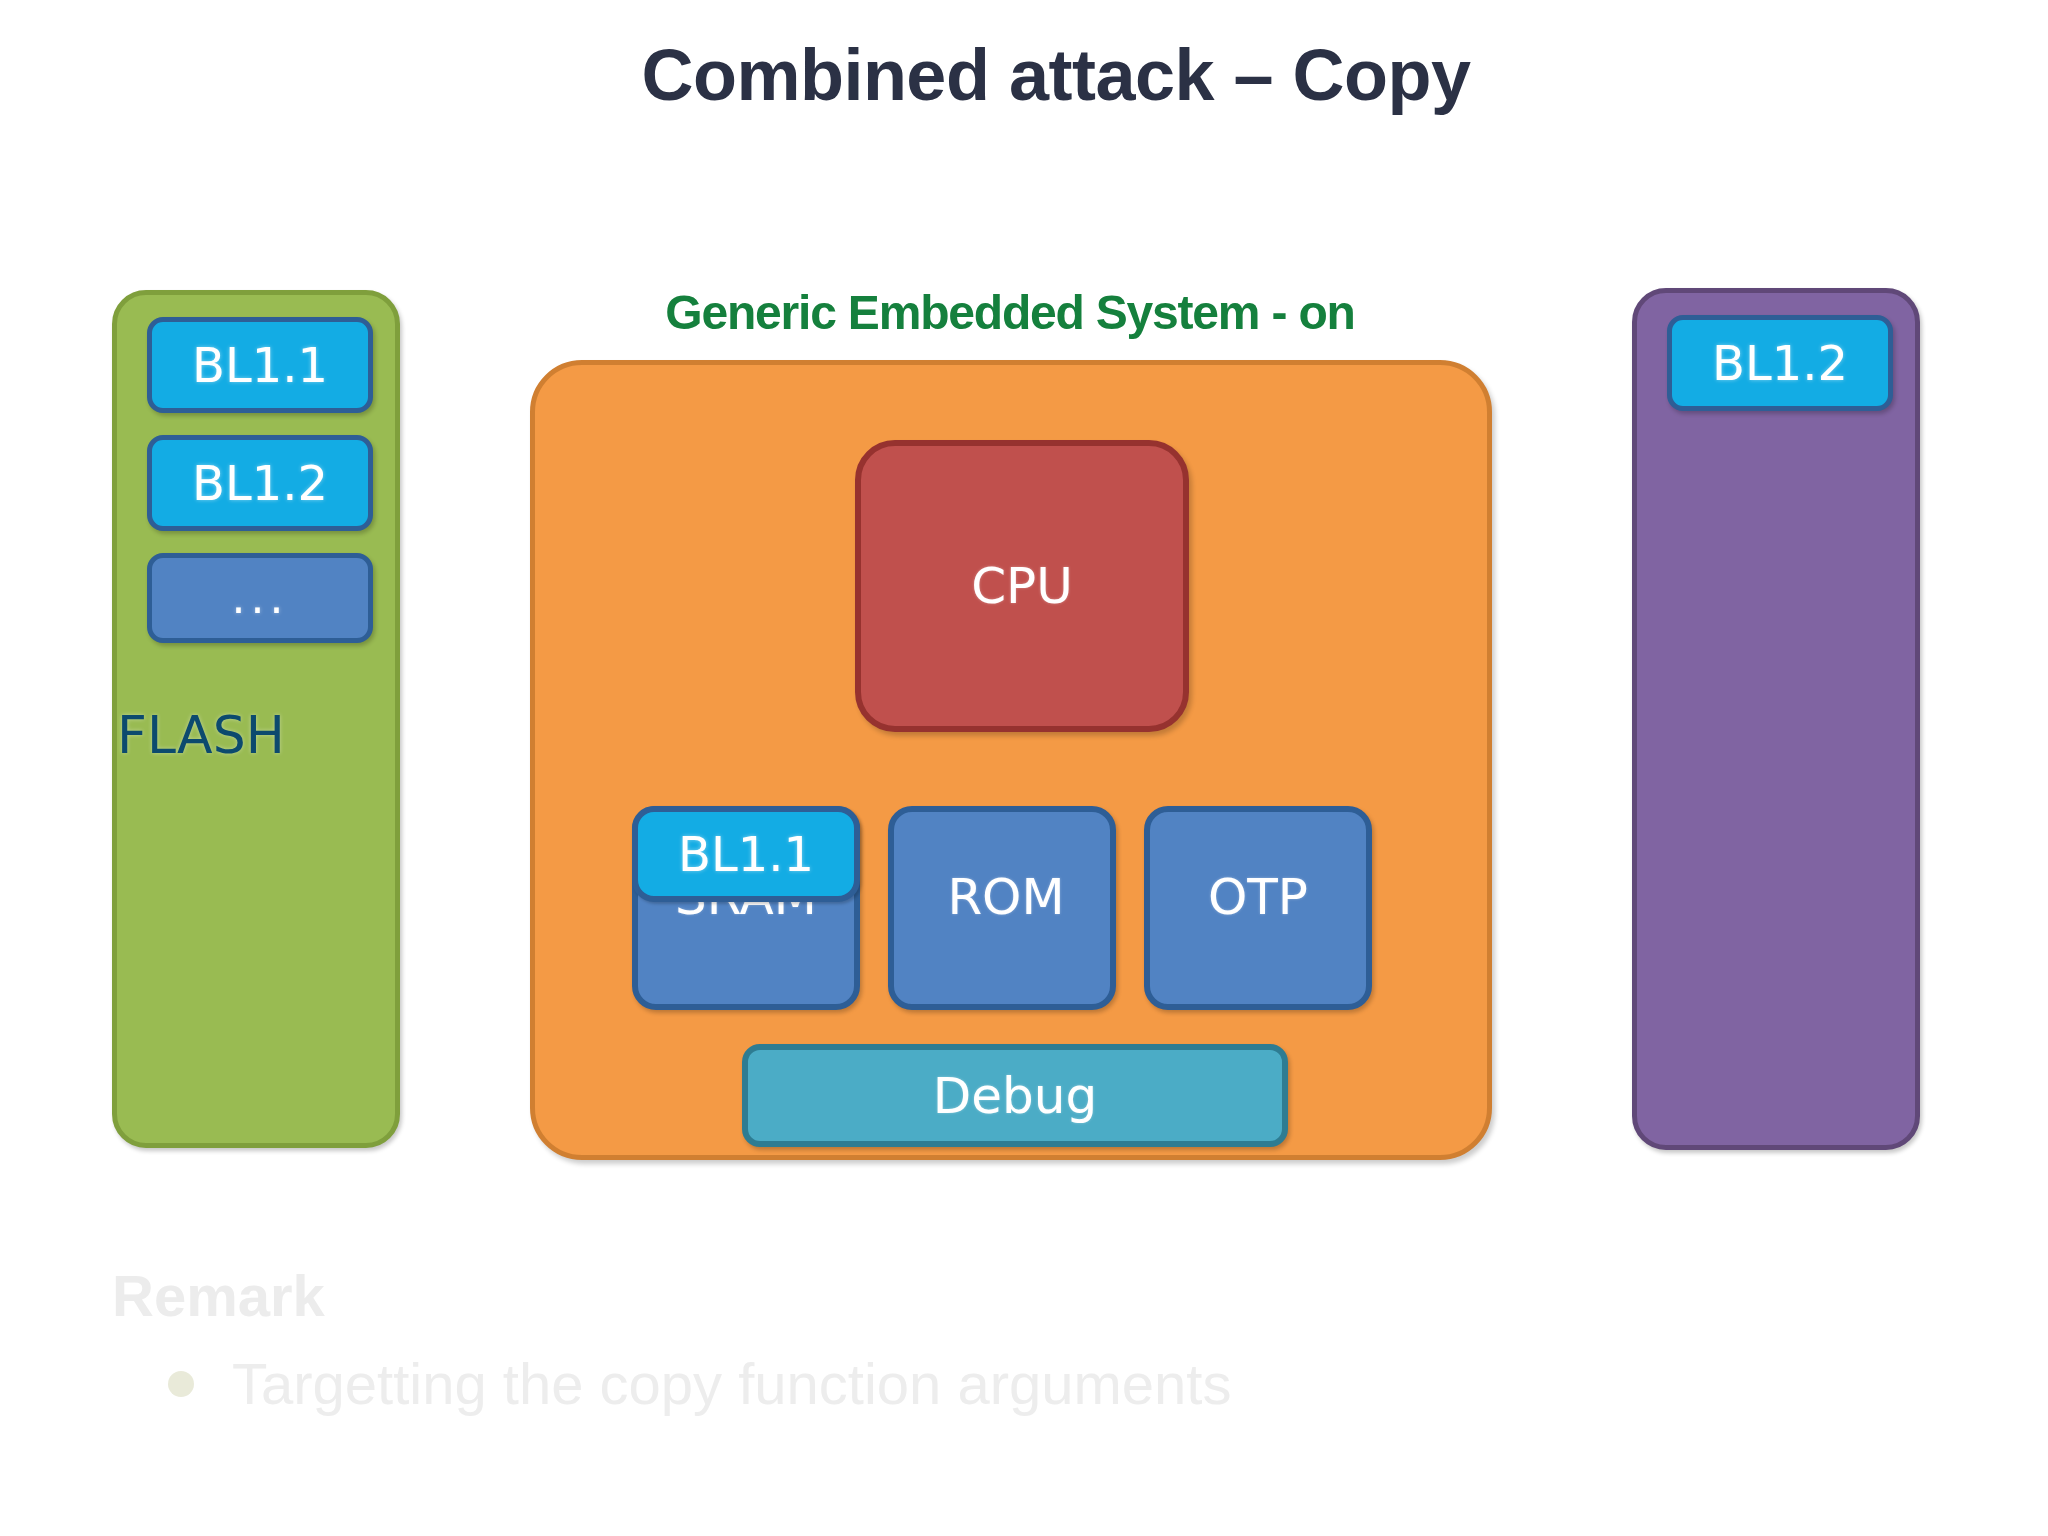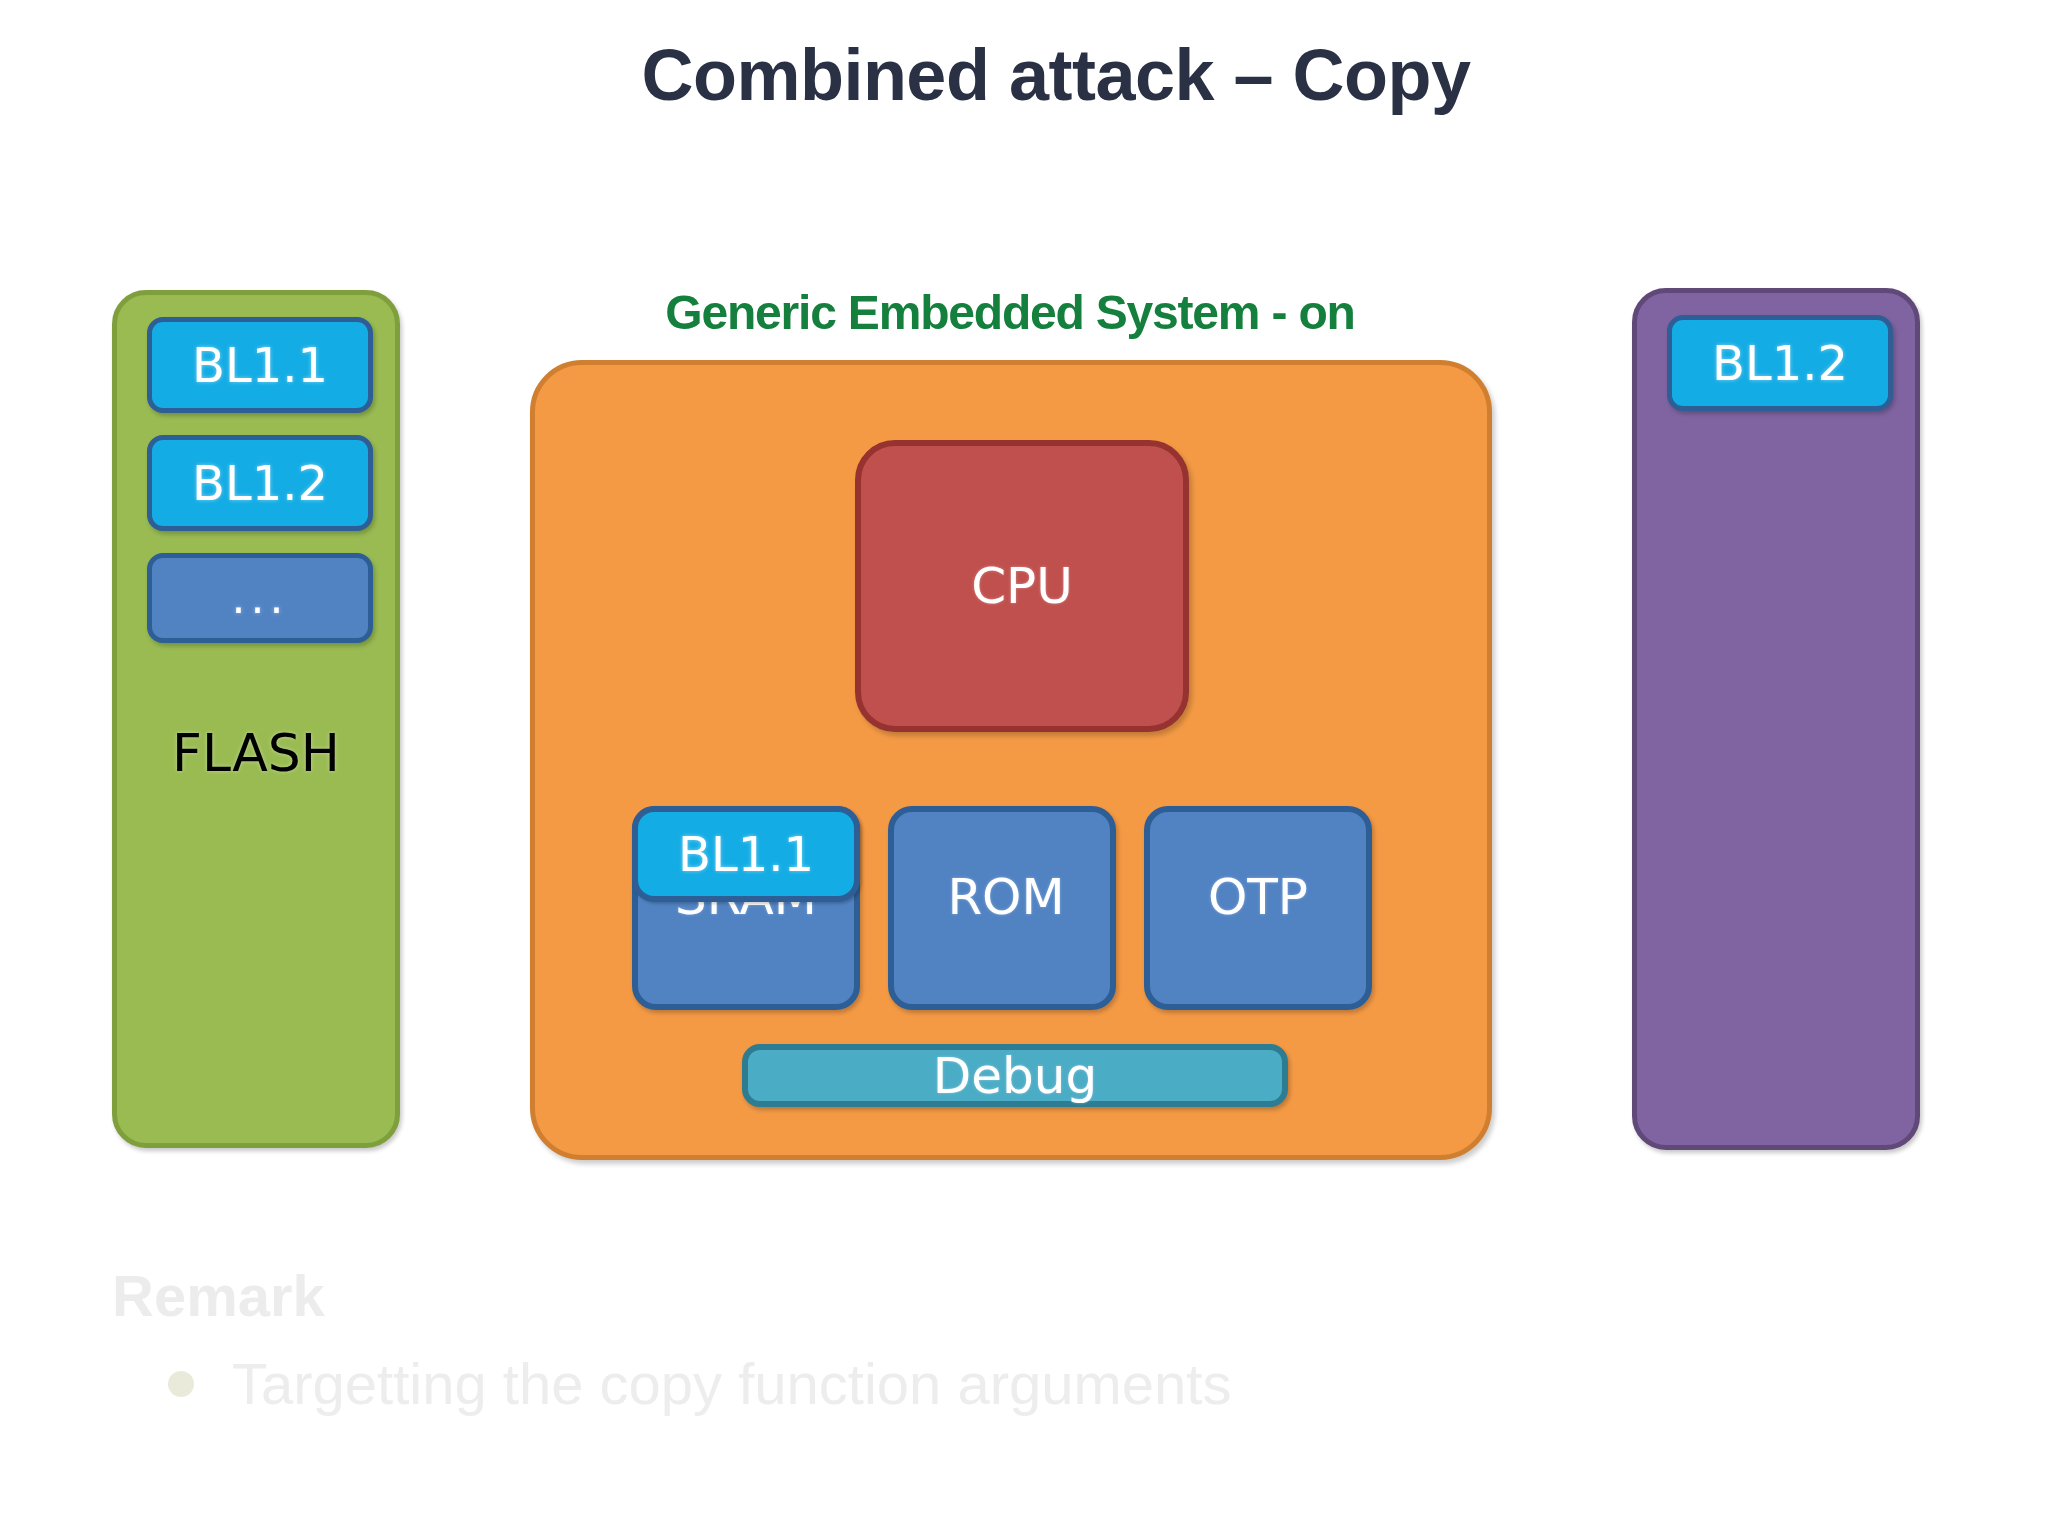--- a/index.html
+++ b/index.html
@@ -55,25 +55,24 @@
     border-radius: 34px;
     box-shadow: 2px 3px 4px rgba(0,0,0,0.22);
     align-items: flex-start;
     justify-content: center;
   }
   #flash-label {
     position: absolute;
     left: 0;
     top: 410px;
     width: 100%;
-    text-align: center;
+    text-align: left;
     font-size: 52px;
-    color: #000000;
+    color: #0c4a6e;
     text-shadow: 0 0 4px rgba(255,255,255,0.4);
-    margin-top: 18px;
   }
 
   
   .slot {
     position: absolute;
     box-sizing: border-box;
     display: flex;
     align-items: center;
     justify-content: center;
     border-radius: 16px;
@@ -167,21 +166,21 @@
     text-shadow: 0 0 4px rgba(255,255,255,0.45);
     box-shadow: 2px 2px 3px rgba(0,0,0,0.2);
     z-index: 5;
   }
 
   
   #debug-block {
     left: 742px;
     top: 1044px;
     width: 546px;
-    height: 63px;
+    height: 103px;
     background: #4bacc6;
     border: 6px solid #2e7c92;
     border-radius: 18px;
     font-size: 50px;
     box-shadow: 2px 3px 4px rgba(0,0,0,0.22);
   }
 
   
   #ddr-block {
     left: 1632px;

